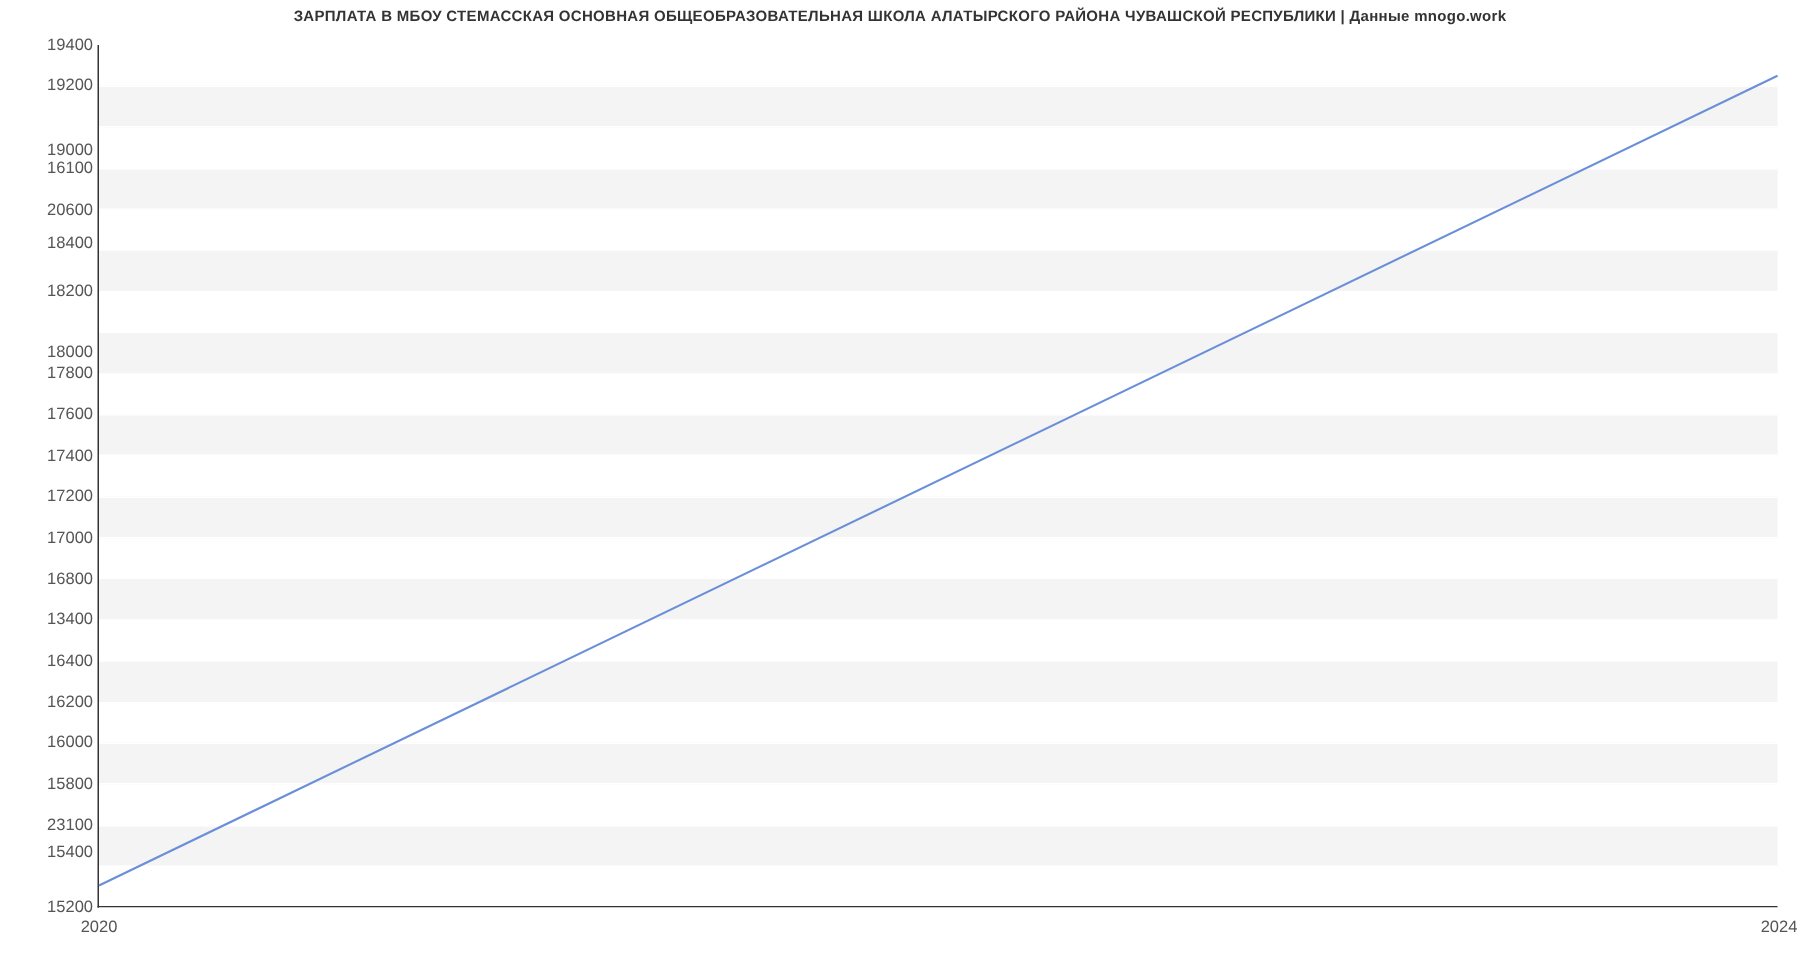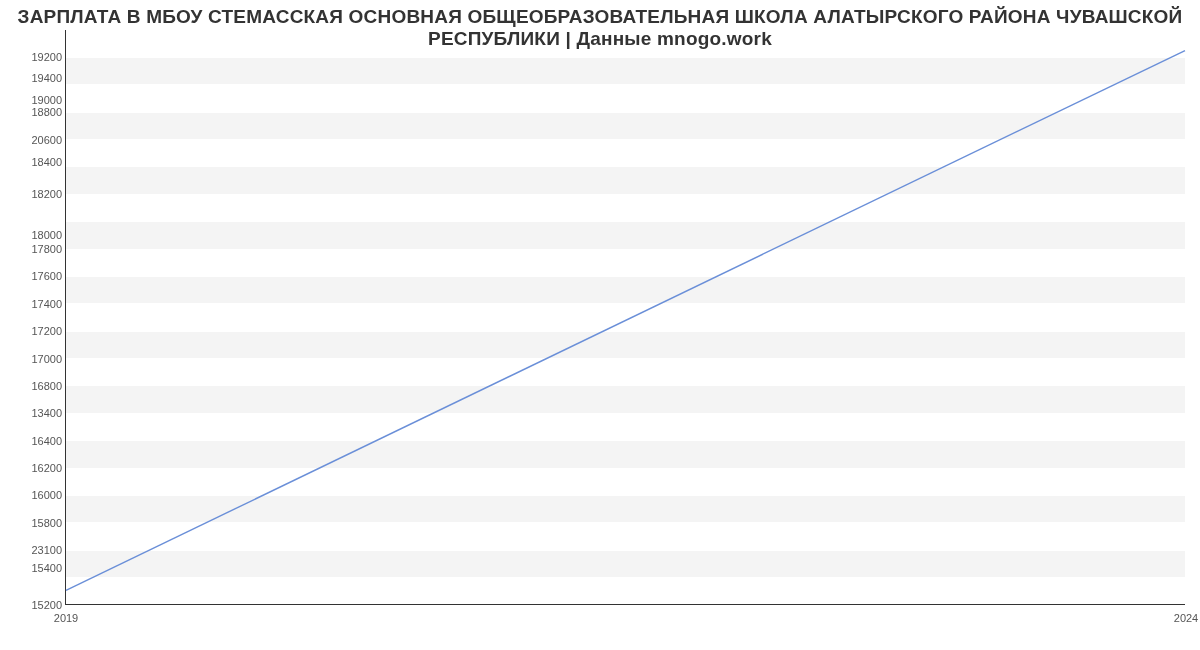--- a/index.html
+++ b/index.html
@@ -16,21 +16,21 @@
     position: relative;
     width: 1200px;
     height: 650px;
   }
   .title {
     position: absolute;
     top: 6px;
     left: 0;
     width: 100%;
     text-align: center;
-    font-size: 19px;
+    font-size: 10px;
     font-weight: 600;
     color: #333;
     letter-spacing: 0.2px;
   }
   .plot {
     position: absolute;
     left: 65px;
     top: 30px;
     width: 1120px;
     height: 575px;
@@ -132,20 +132,20 @@
       <div class="y-tick" style="top: 355.952px;">16800</div>
       <div class="y-tick" style="top: 328.571px; text-align: right;">17000</div>
       <div class="y-tick" style="top: 301.19px;">17200</div>
       <div class="y-tick" style="top: 273.81px;">17400</div>
       <div class="y-tick" style="top: 246.429px;">17600</div>
       <div class="y-tick" style="top: 219.048px;">17800</div>
       <div class="y-tick" style="top: 205px;">18000</div>
       <div class="y-tick" style="top: 164.286px;">18200</div>
       <div class="y-tick" style="top: 132px;">18400</div>
       <div class="y-tick" style="top: 109.524px;">20600</div>
-      <div class="y-tick" style="top: 82.1429px;">18800</div>
+      <div class="y-tick" style="top: 82.1429px;">16100</div>
       <div class="y-tick" style="top: 70px;">19000</div>
       <div class="y-tick" style="top: 27.381px;">19200</div>
-      <div class="y-tick" style="top: 0px; margin-top: 48px;">19400</div>
-      <div class="x-tick" style="left: 0px;">2019</div>
+      <div class="y-tick" style="top: 0px;">19400</div>
+      <div class="x-tick" style="left: 0px;">2020</div>
       <div class="x-tick" style="left: 1120px;">2024</div>
     </div>
 </div>
 
 </body></html>

